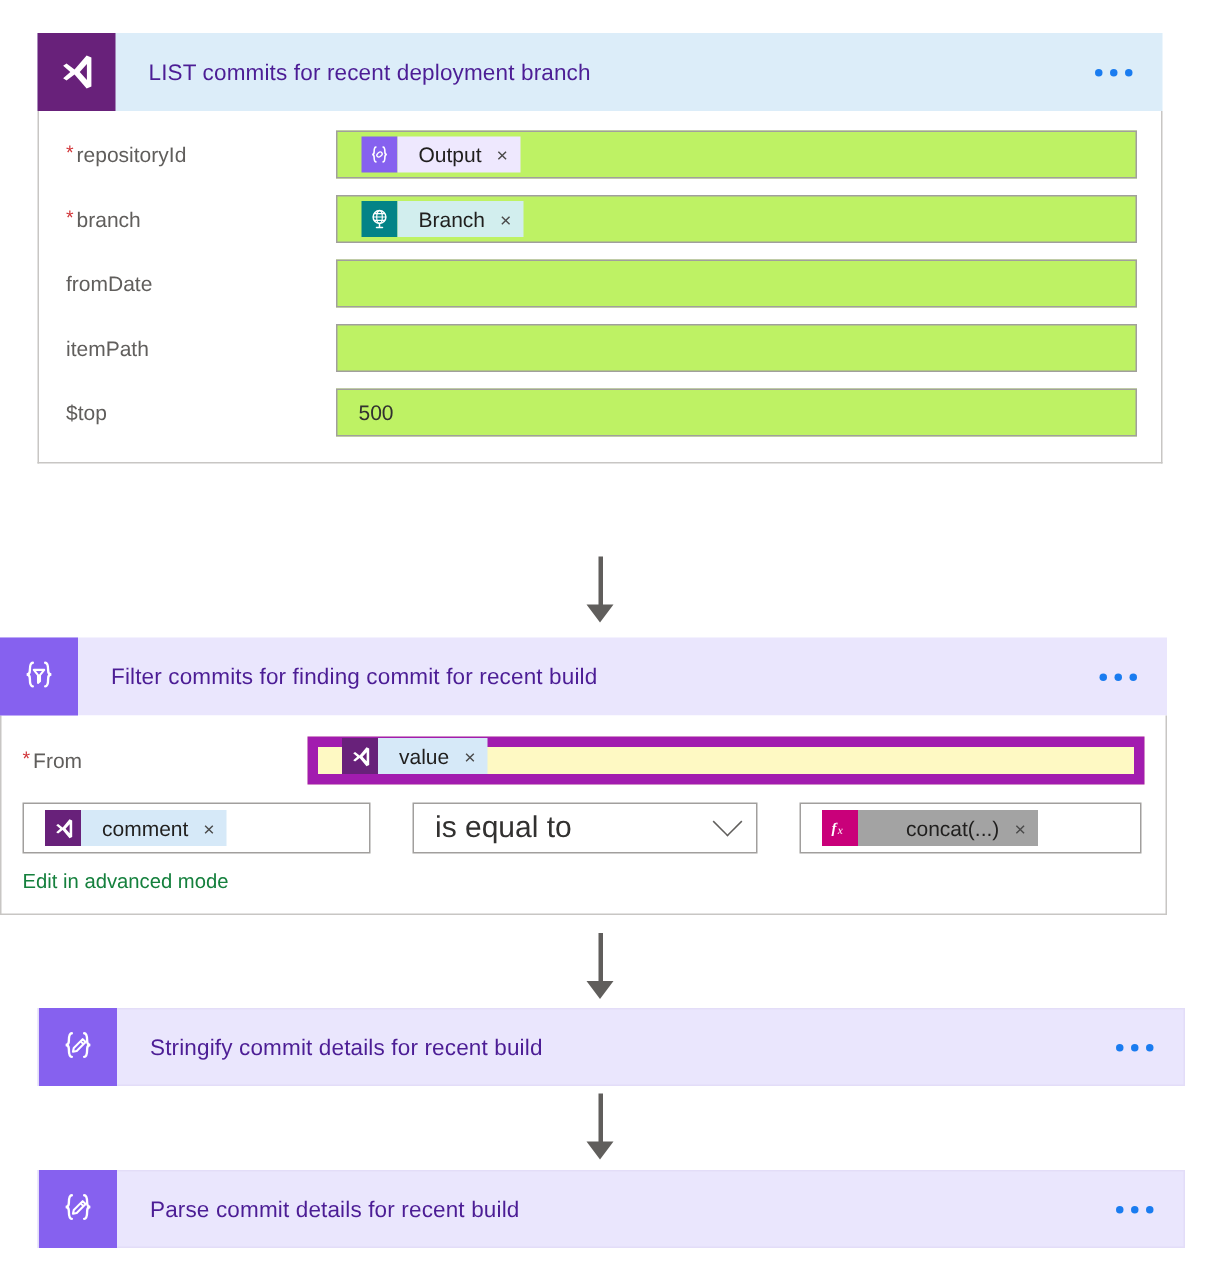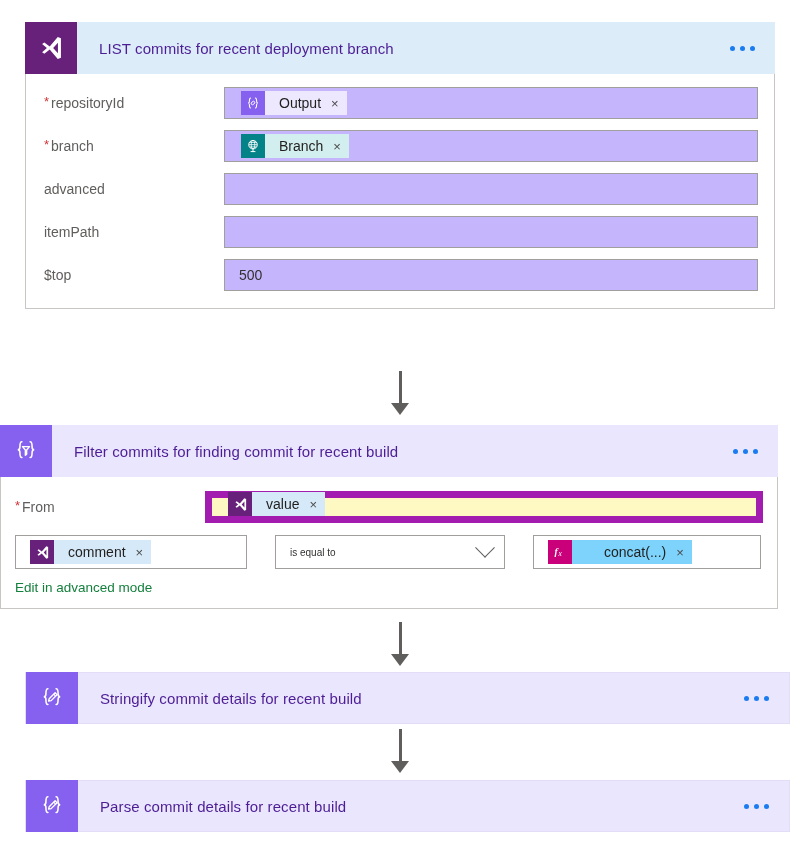--- a/index.html
+++ b/index.html
@@ -107,21 +107,21 @@
     line-height: 1;
     position: relative;
     top: -2px;
   }
 
   .finput {
     flex: 1 1 auto;
     height: 32px;
     border: 1px solid #a19f9d;
     box-sizing: border-box;
-    background: #c4b5fd;
+    background: #bef264;
     display: flex;
     align-items: center;
     padding: 0 0 0 0;
     overflow: hidden;
   }
   .finput .plain-val {
     font-size: 14px;
     color: #323130;
     padding-left: 14px;
   }
@@ -152,21 +152,21 @@
     align-items: center;
     height: 24px;
     padding: 0 8px 0 14px;
     font-size: 14px;
     color: #201f1e;
     white-space: nowrap;
   }
   .chip-body.blue   { background: #d6e9f8; }
   .chip-body.purple { background: #eee8fe; }
   .chip-body.mint   { background: #d2eeee; }
-  .chip-body.grey   { background: #7dd3fc; padding-left: 32px; }
+  .chip-body.grey   { background: #a3a3a3; padding-left: 32px; }
 
   .chip-x {
     margin-left: 10px;
     font-size: 13px;
     color: #4a4a4a;
     line-height: 1;
   }
 
   
   .filter-body { padding: 14px 14px 12px 14px; }
@@ -205,21 +205,21 @@
     border: 1px solid #a19f9d;
     box-sizing: border-box;
     background: #fff;
     display: flex;
     align-items: center;
   }
   .cond-cell.left  { width: 232px; }
   .cond-cell.mid   { width: 230px; justify-content: space-between; padding: 0 12px 0 14px; }
   .cond-cell.right { width: 228px; }
 
-  .sel-text { font-size: 10px; color: #323130; }
+  .sel-text { font-size: 20px; color: #323130; }
   .chev {
     width: 13px; height: 13px;
     border-right: 1.4px solid #605e5c;
     border-bottom: 1.4px solid #605e5c;
     transform: rotate(45deg) translate(-3px,-3px);
   }
 
   .adv-link {
     margin-top: 11px;
     font-size: 13.5px;
@@ -307,21 +307,21 @@
               </span>
               <span class="chip-body mint">
                 <span>Branch</span>
                 <span class="chip-x">×</span>
               </span>
             </span>
           </div>
         </div>
 
         <div class="frow">
-          <span class="flabel">advanced</span>
+          <span class="flabel">fromDate</span>
           <div class="finput">
             <span class="plain-val"></span>
           </div>
         </div>
 
 
         <div class="frow">
           <span class="flabel">itemPath</span>
           <div class="finput">
             <span class="plain-val"></span>

